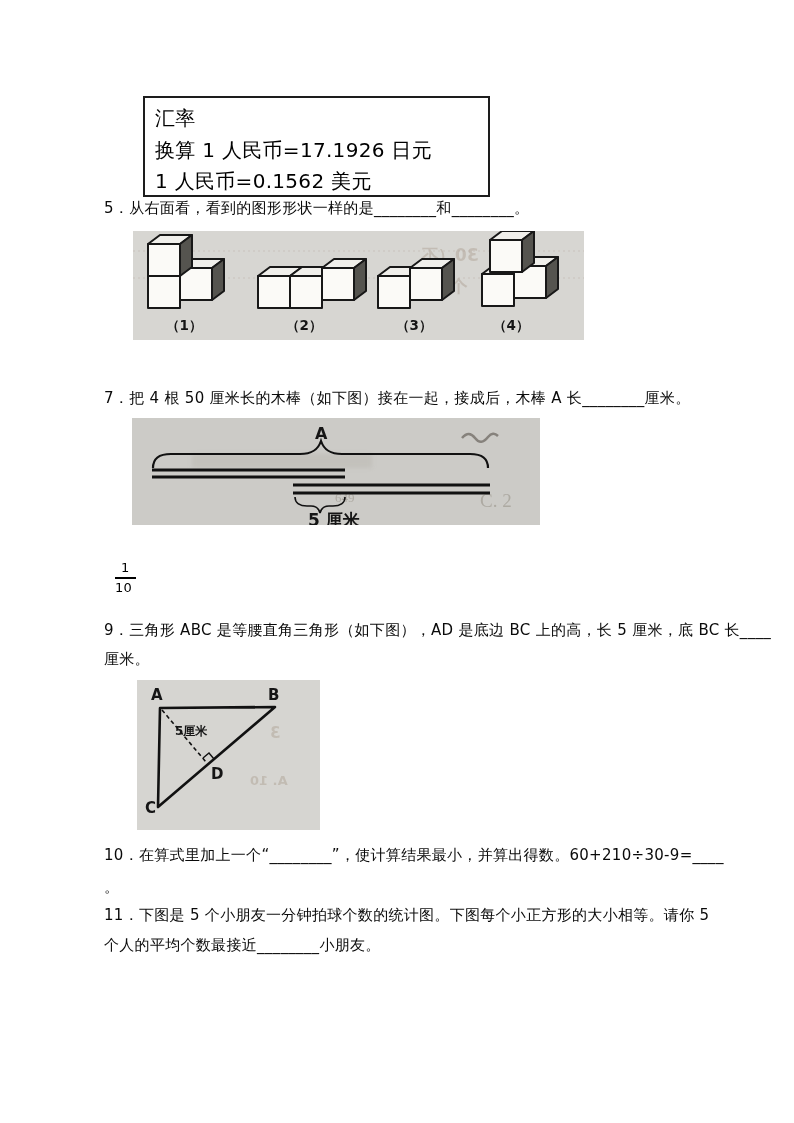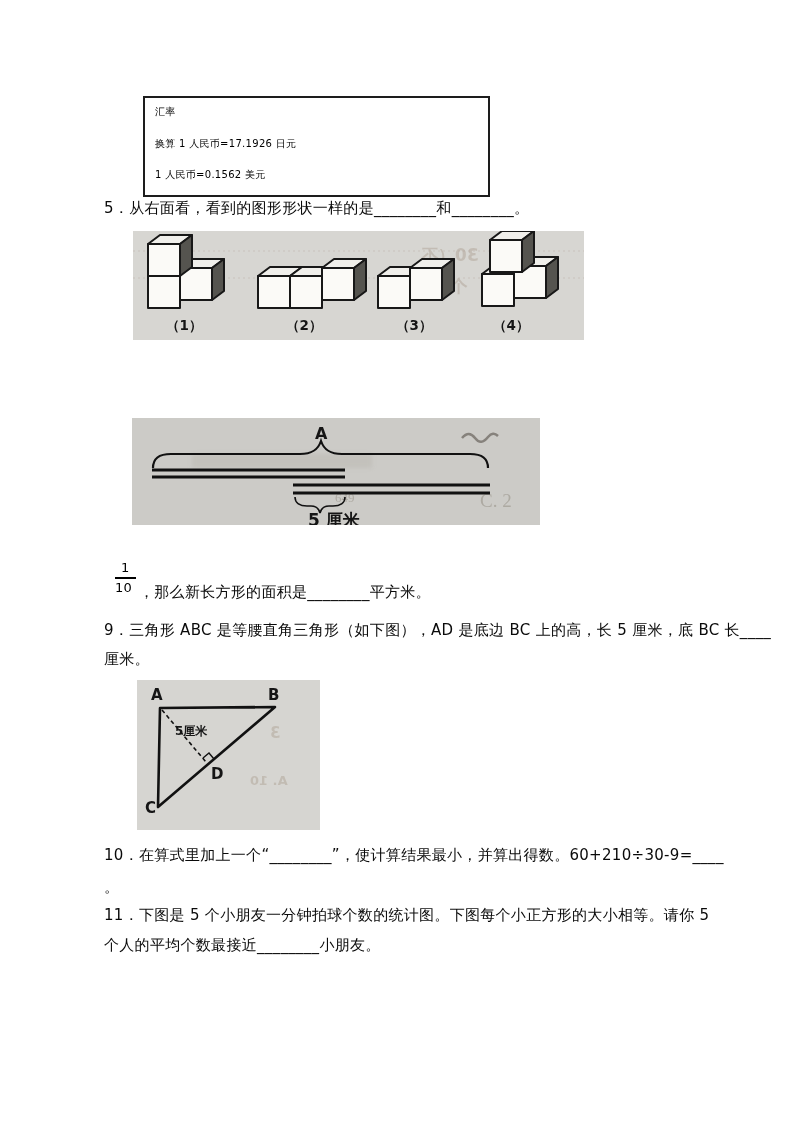--- a/index.html
+++ b/index.html
@@ -3,21 +3,21 @@
 <meta charset="utf-8">
 <style>
   html,body{margin:0;padding:0;background:#888;}
   .page{
     position:relative;width:794px;height:1123px;background:#ffffff;
     font-family:"DejaVu Sans",sans-serif;color:#000;overflow:hidden;margin:0 auto;
   }
   .line{position:absolute;white-space:nowrap;font-size:15px;letter-spacing:.3px;color:#0a0a0a;}
   .rate-box{position:absolute;left:143px;top:96px;width:347px;height:101px;
     border:2px solid #1d1d1d;box-sizing:border-box;background:#fff;}
-  .rb-line{position:absolute;left:10px;white-space:nowrap;font-size:10px;letter-spacing:.3px;}
+  .rb-line{position:absolute;left:10px;white-space:nowrap;font-size:20px;letter-spacing:.3px;}
   .frac{position:absolute;font-size:13px;letter-spacing:.2px;}
   .frac-bar{position:absolute;width:21px;height:2px;background:#000;}
   .figure{position:absolute;overflow:hidden;}
   .figure svg{position:absolute;left:0;top:0;z-index:2;}
   .fig-label{position:absolute;font-weight:bold;z-index:3;white-space:nowrap;color:#151515;}
   .artifact{position:absolute;color:#ab9e90;opacity:.45;transform:scaleX(-1);
     font-weight:bold;z-index:1;white-space:nowrap;filter:blur(.4px);}
   .artifact-plain{position:absolute;color:#9a958b;opacity:.6;z-index:1;
     white-space:nowrap;filter:blur(.4px);font-family:Liberation Serif, serif;}
   .smudge{position:absolute;z-index:1;background:rgba(150,140,128,.16);filter:blur(2px);}
@@ -80,20 +80,21 @@
         <path class="cf" d="M357,9h32v32h-32Z"></path>
       </g>
     </svg>
     <span class="fig-label" style="left:33px;top:86px;font-size:13.5px">（1）</span>
     <span class="fig-label" style="left:153px;top:86px;font-size:13.5px">（2）</span>
     <span class="fig-label" style="left:263px;top:86px;font-size:13.5px">（3）</span>
     <span class="fig-label" style="left:360px;top:86px;font-size:13.5px">（4）</span>
   </div>
 
 
+  <div class="line" style="left:104px;top:389px">7．把 4 根 50 厘米长的木棒（如下图）接在一起，接成后，木棒 A 长________厘米。</div>
 
   <div class="figure" style="left:132px;top:418px;width:408px;height:107px;background:#cccbc7">
     <div class="smudge" style="left:60px;top:36px;width:180px;height:14px"></div>
     <span class="artifact-plain" style="left:203px;top:72px;font-size:13px">649</span>
     <span class="artifact-plain" style="left:348px;top:72px;font-size:19px">C. 2</span>
     <svg width="408" height="107" viewBox="0 0 408 107">
       <path d="M330,20 q7,-8 13,0 q6,8 13,-1 q5,-6 10,-1" fill="none" stroke="#6f6a63" stroke-width="2.5" opacity=".75"></path>
       <path d="M21,50 C21,40 27,36 39,36 L168,36 C180,36 186,32 189,23 C192,32 198,36 210,36 L338,36 C350,36 356,40 356,50" fill="none" stroke="#111" stroke-width="2.2"></path>
       <line x1="20" y1="52" x2="213" y2="52" stroke="#111" stroke-width="3"></line>
       <line x1="20" y1="59" x2="213" y2="59" stroke="#111" stroke-width="3"></line>
@@ -101,21 +102,20 @@
       <line x1="161" y1="75" x2="358" y2="75" stroke="#111" stroke-width="3"></line>
       <path d="M163,79 C163,85 168,88 175,88 L179,88 C184,88 187,91 188,95 C189,91 192,88 197,88 L201,88 C208,88 213,85 213,79" fill="none" stroke="#111" stroke-width="1.6"></path>
     </svg>
     <span class="fig-label" style="left:183px;top:6px;font-size:16px">A</span>
     <span class="fig-label" style="left:176px;top:91px;font-size:17px">5 厘米</span>
   </div>
 
   <span class="frac" style="left:121px;top:560px">1</span>
   <div class="frac-bar" style="left:115px;top:577px"></div>
   <span class="frac" style="left:115px;top:580px">10</span>
-  <div class="line" style="left:139px;top:583px">，那么新长方形的面积是________平方米。</div>
 
   <div class="line" style="left:104px;top:621px">9．三角形 ABC 是等腰直角三角形（如下图），AD 是底边 BC 上的高，长 5 厘米，底 BC 长____</div>
   <div class="line" style="left:104px;top:650px">厘米。</div>
 
   <div class="figure" style="left:137px;top:680px;width:183px;height:150px;background:#d6d5d1">
     <span class="artifact" style="left:133px;top:44px;font-size:15px">3</span>
     <span class="artifact" style="left:113px;top:93px;font-size:13px">A. 10</span>
     <svg width="183" height="150" viewBox="0 0 183 150">
       <path d="M23,28 L138,27 L21,127 Z" fill="none" stroke="#111" stroke-width="2.6" stroke-linejoin="round"></path>
       <line x1="25" y1="30" x2="69" y2="82" stroke="#111" stroke-width="1.6" stroke-dasharray="4,3"></line>

